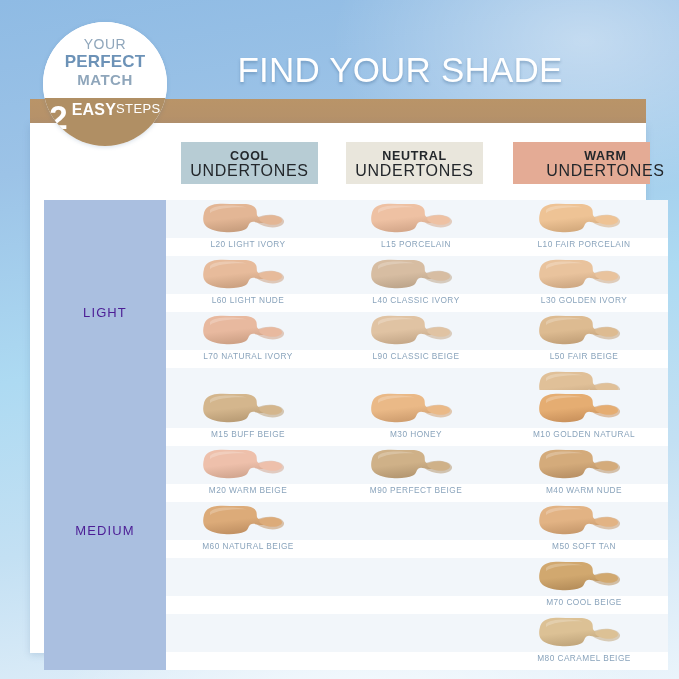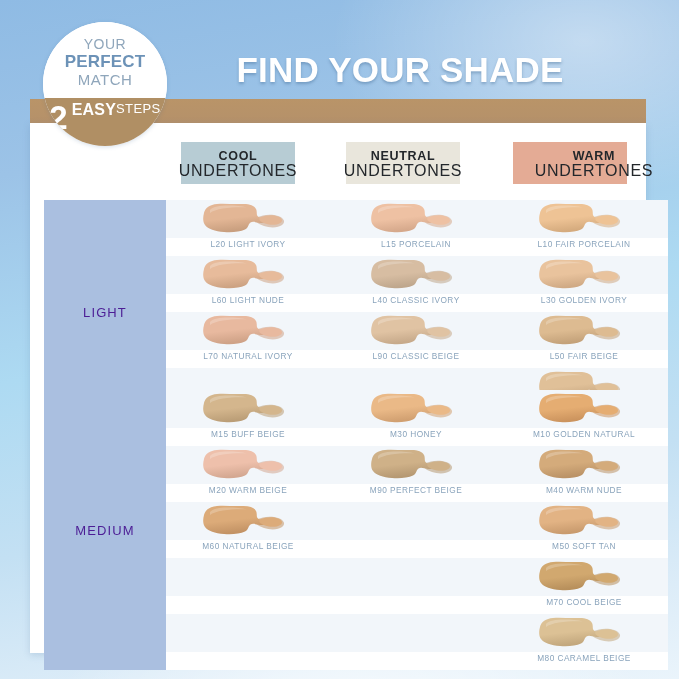--- a/index.html
+++ b/index.html
@@ -19,21 +19,21 @@
 
   
   .header{position:absolute;left:0;top:0;width:679px;height:100px;}
   .step-label{
     position:absolute;left:190px;top:29px;width:420px;text-align:center;
     font-size:20px;font-weight:bold;letter-spacing:.6px;color:#f2f8fd;
     text-shadow:0 1px 2px rgba(70,110,150,.40);
   }
   .title{
     position:absolute;left:160px;top:50px;width:480px;text-align:center;
-    font-size:35px;font-weight:bold;letter-spacing:.2px;color:#ffffff;
+    font-size:35px;font-weight:normal;letter-spacing:.2px;color:#ffffff;
     text-shadow:0 2px 3px rgba(70,110,150,.45);
   }
 
   
   .banner{
     position:absolute;left:30px;top:99px;width:616px;height:24px;
     background:linear-gradient(180deg,#b99468 0%,#b5916a 100%);
   }
 
   
@@ -56,29 +56,29 @@
     padding-top:6px;box-sizing:border-box;
   }
   .badge-bot{
     position:absolute;left:0;top:61%;width:100%;height:39%;
     background:#b08f64;
     display:flex;align-items:flex-start;justify-content:center;
     padding-top:3px;box-sizing:border-box;
   }
   .b-your{font-size:14px;color:#8fa6bb;letter-spacing:.5px;line-height:15px;}
   .b-perfect{font-size:17px;font-weight:bold;color:#6c92b7;letter-spacing:.2px;line-height:19px;}
-  .b-match{font-size:15px;color:#8fa6bb;letter-spacing:.5px;line-height:17px;}
+  .b-match{font-size:15px;color:#8fa6bb;letter-spacing:.5px;line-height:17px;font-weight:bold;}
   .b-two{font-size:33px;font-weight:bold;color:#ffffff;line-height:33px;margin-right:4px;}
   .b-stack{display:flex;flex-direction:row;align-items:flex-start;padding-top:1px;}
   .b-easy{font-size:16px;font-weight:bold;color:#ffffff;line-height:16px;letter-spacing:.2px;}
   .b-steps{font-size:13px;color:#ffffff;line-height:14px;letter-spacing:.4px;}
 
   
   .chip{
-    position:absolute;top:142px;width:114px;height:42px;
+    position:absolute;top:142px;width:137px;height:42px;
     display:flex;flex-direction:column;align-items:center;justify-content:center;
     box-sizing:border-box;
   }
   .chip .c1{font-size:12.5px;font-weight:bold;color:#23272b;letter-spacing:.7px;line-height:14px;}
   .chip .c2{font-size:16px;color:#23272b;letter-spacing:.7px;line-height:15px;}
   #chip-cool{left:181px;background:#b7ccd4;}
   #chip-neutral{left:346px;background:#e9e6dc;}
   #chip-warm{left:513px;background:#e4ab95;padding-left:48px;}
 
   

